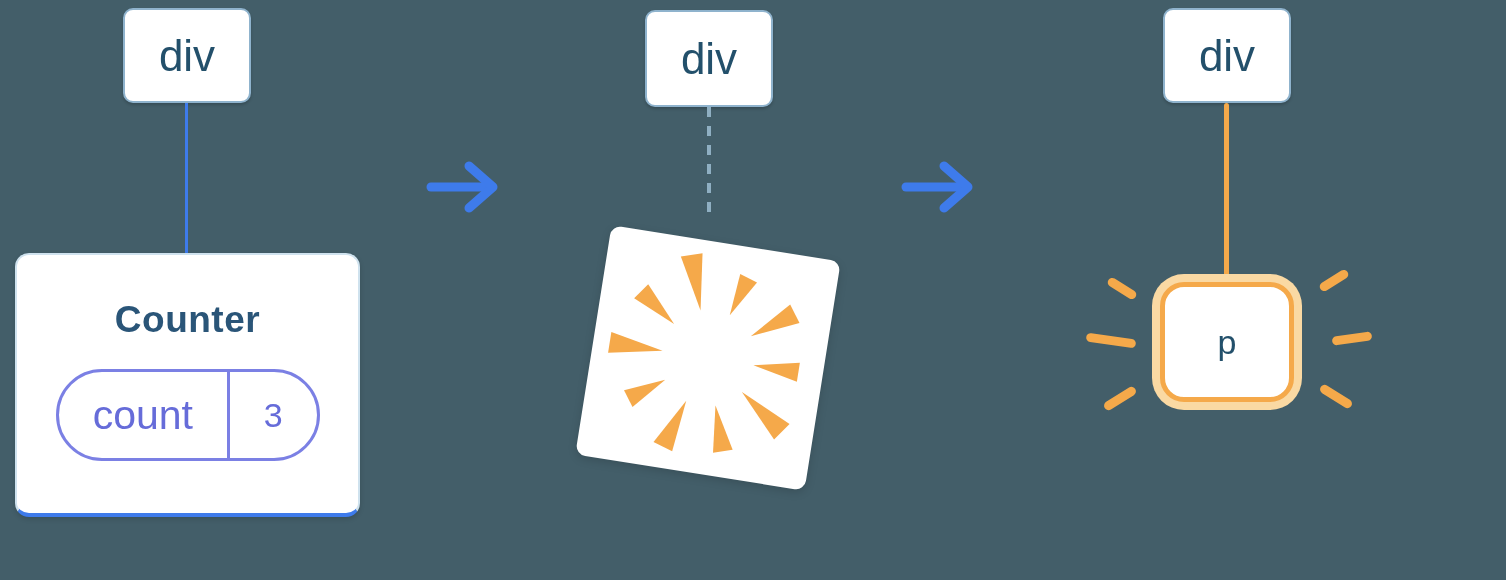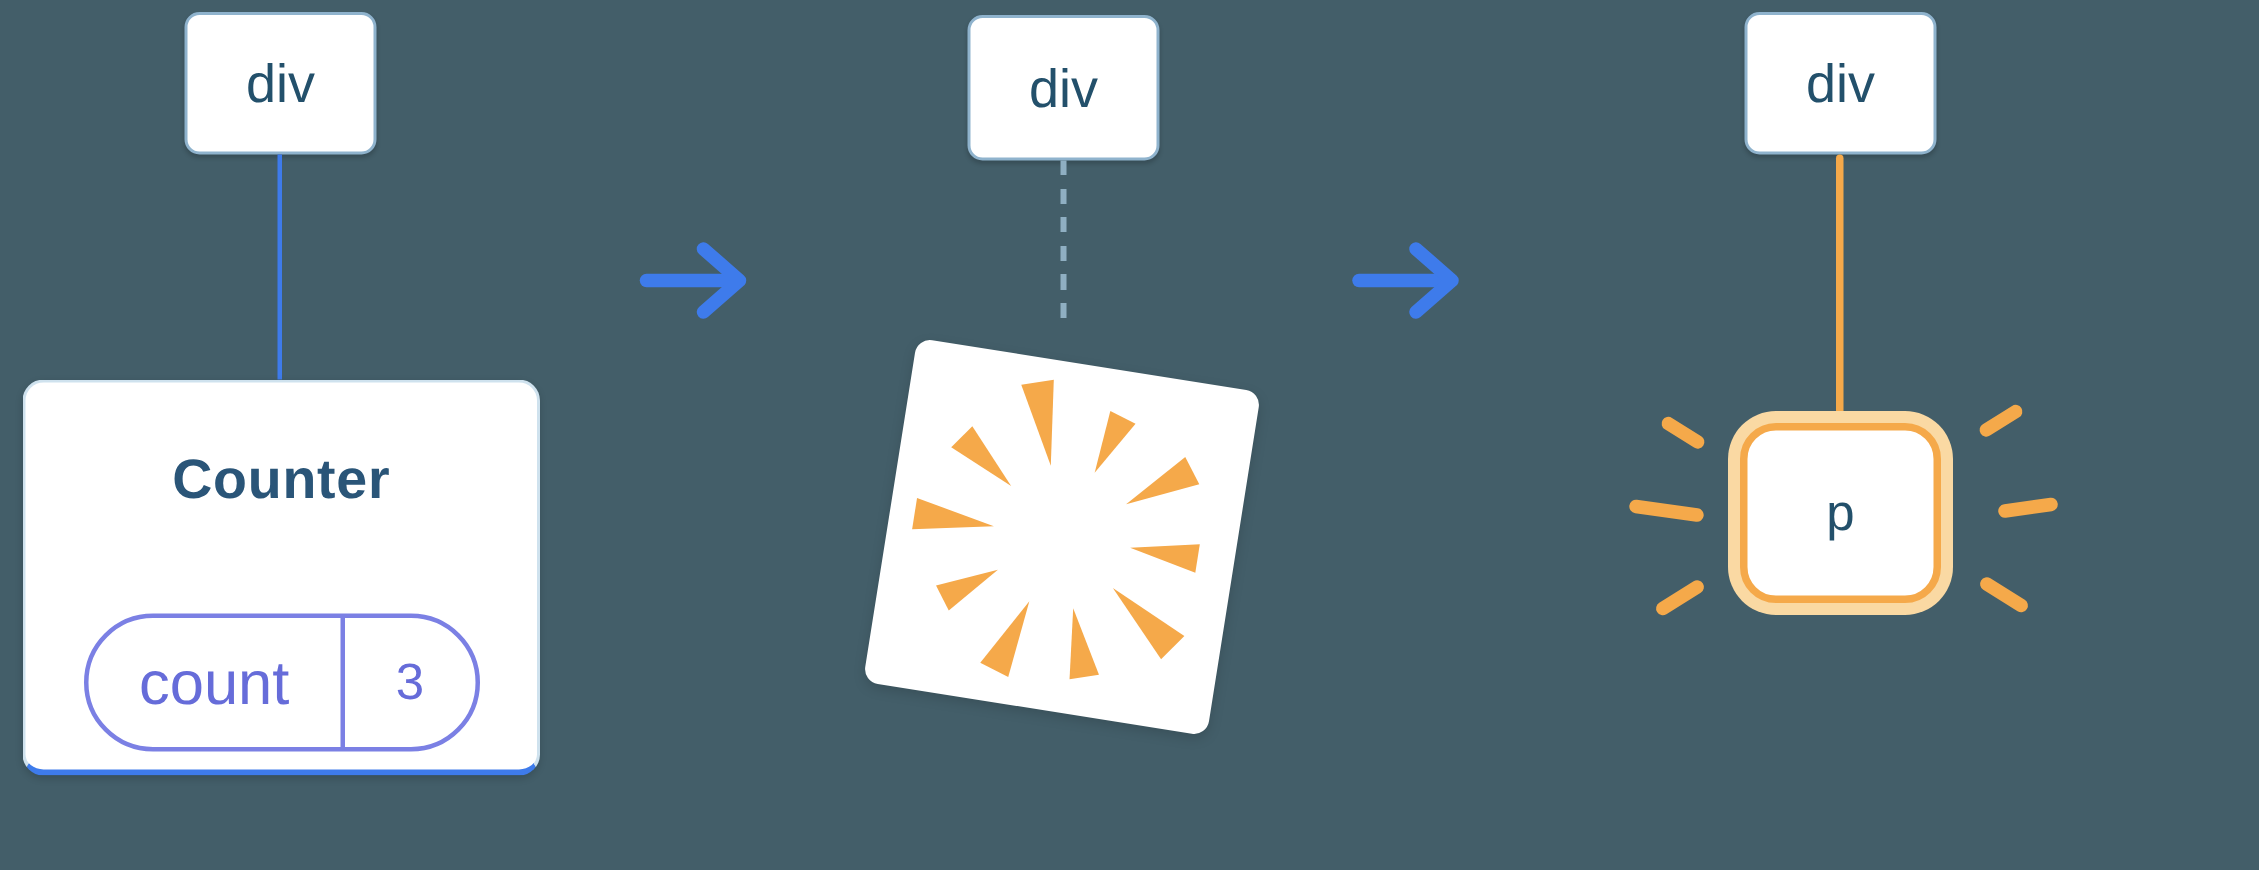--- a/index.html
+++ b/index.html
@@ -17,21 +17,21 @@
     position: absolute;
     width: 128px;
     height: 95px;
     background: #ffffff;
     border: 2px solid var(--node-border);
     border-radius: 10px;
     box-sizing: border-box;
     display: flex;
     align-items: center;
     justify-content: center;
-    font-size: 36px;
+    font-size: 44px;
     color: var(--node-text);
     box-shadow: 0 2px 3px rgba(0,0,0,0.18);
   }
   .node-before { left: 123px; top: 8px; }
   .node-during { left: 645px; top: 10px; height: 97px; }
   .node-after  { left: 1163px; top: 8px; }
 
   .connector { position: absolute; }
   .edge-before {
     left: 185px; top: 103px; width: 3px; height: 150px;
@@ -55,21 +55,20 @@
     box-sizing: border-box;
     background: #ffffff;
     border: 2px solid var(--card-border);
     border-bottom: 4px solid var(--accent-blue);
     border-radius: 14px;
     display: flex;
     flex-direction: column;
     align-items: center;
     padding-top: 44px;
     box-shadow: 0 2px 5px rgba(0,0,0,0.15);
-    gap: 40px;
   }
   .card-title {
     font-size: 37px;
     font-weight: 600;
     color: var(--title-text);
     letter-spacing: 0.5px;
   }
   .state-pill {
     margin-top: 28px;
     width: 264px; height: 92px;

